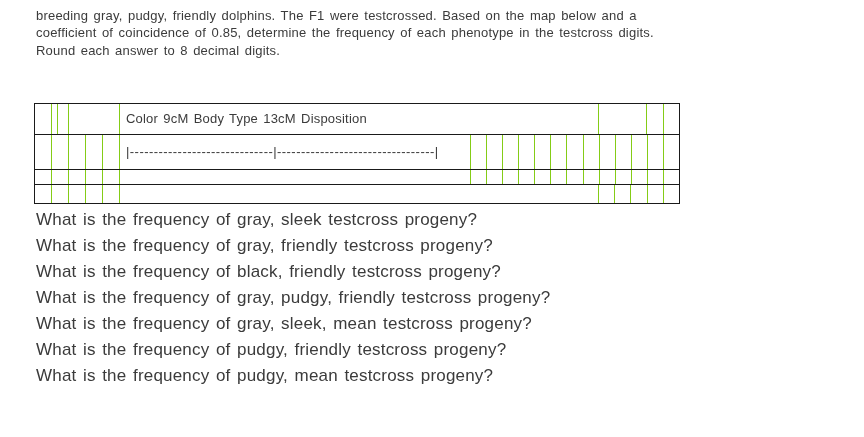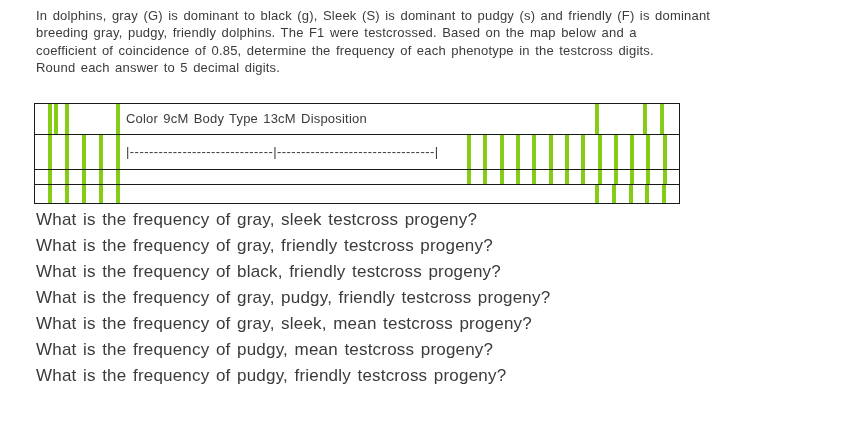--- a/index.html
+++ b/index.html
@@ -40,21 +40,21 @@
     box-sizing: border-box;
     background: #ffffff;
   }
   .trow {
     display: flex;
     border-bottom: 1px solid #1a1a1a;
     align-items: stretch;
   }
   .trow:last-child { border-bottom: none; }
   .tcell {
-    border-right: 4px solid #84cc16;
+    border-right: 1px solid #84cc16;
     box-sizing: border-box;
     min-width: 0;
     overflow: hidden;
   }
   .tcell:last-child { border-right: none; }
   .r1 { height: 30px; }
   .r2 { height: 34px; }
   .r3 { height: 14px; }
   .r4 { height: 18px; }
   .c6   { flex: 0 0 6px; }
@@ -94,24 +94,23 @@
     margin-bottom: 11px;
     white-space: nowrap;
   }
 </style>
 </head>
 <body>
 
 <div class="page">
 
   <div class="problem">
-    <div class="pline">In dolphins, gray (G) is dominant to black (g), Sleek (S) is dominant to pudgy (s) and friendly (F) is dominant</div>
     <div class="pline">breeding gray, pudgy, friendly dolphins. The F1 were testcrossed. Based on the map below and a</div>
     <div class="pline">coefficient of coincidence of 0.85, determine the frequency of each phenotype in the testcross digits.</div>
-    <div class="pline">Round each answer to 5 decimal digits.</div>
+    <div class="pline">Round each answer to 8 decimal digits.</div>
   </div>
 
   <div class="qtable">
 
     <div class="trow r1">
       <div class="tcell c17"></div>
       <div class="tcell c6"></div>
       <div class="tcell c11"></div>
       <div class="tcell c51"></div>
       <div class="tcell c479 header-cell">Color 9cM Body Type 13cM Disposition</div>
@@ -179,17 +178,17 @@
     </div>
 
   </div>
 
   <div class="questions">
     <div class="question">What is the frequency of gray, sleek testcross progeny?</div>
     <div class="question">What is the frequency of gray, friendly testcross progeny?</div>
     <div class="question">What is the frequency of black, friendly testcross progeny?</div>
     <div class="question">What is the frequency of gray, pudgy, friendly testcross progeny?</div>
     <div class="question">What is the frequency of gray, sleek, mean testcross progeny?</div>
+    <div class="question">What is the frequency of pudgy, friendly testcross progeny?</div>
     <div class="question">What is the frequency of pudgy, mean testcross progeny?</div>
-    <div class="question">What is the frequency of pudgy, friendly testcross progeny?</div>
   </div>
 
 </div>
 
 </body></html>

